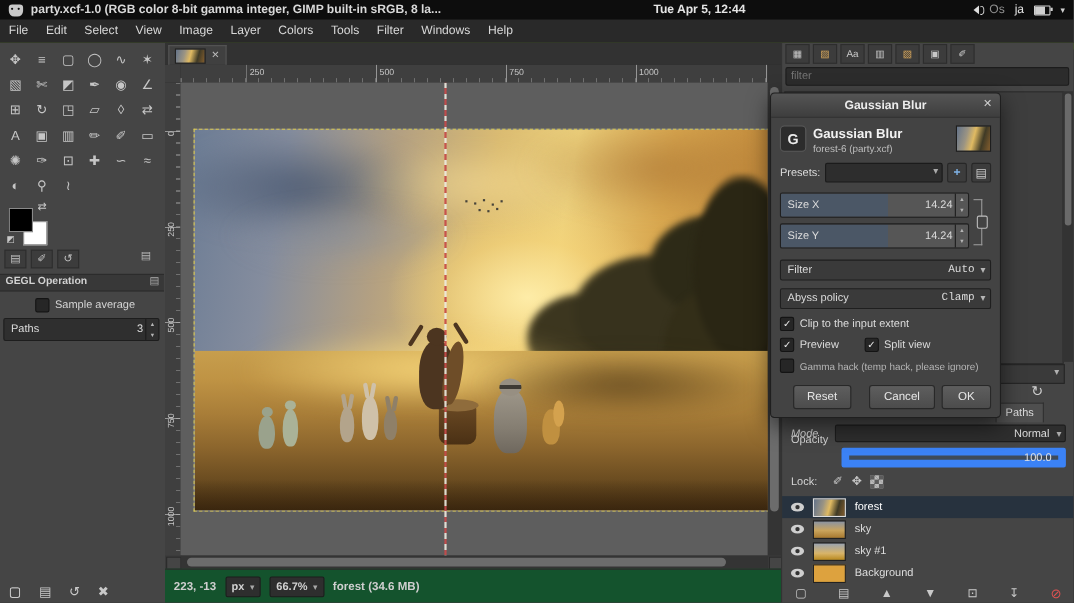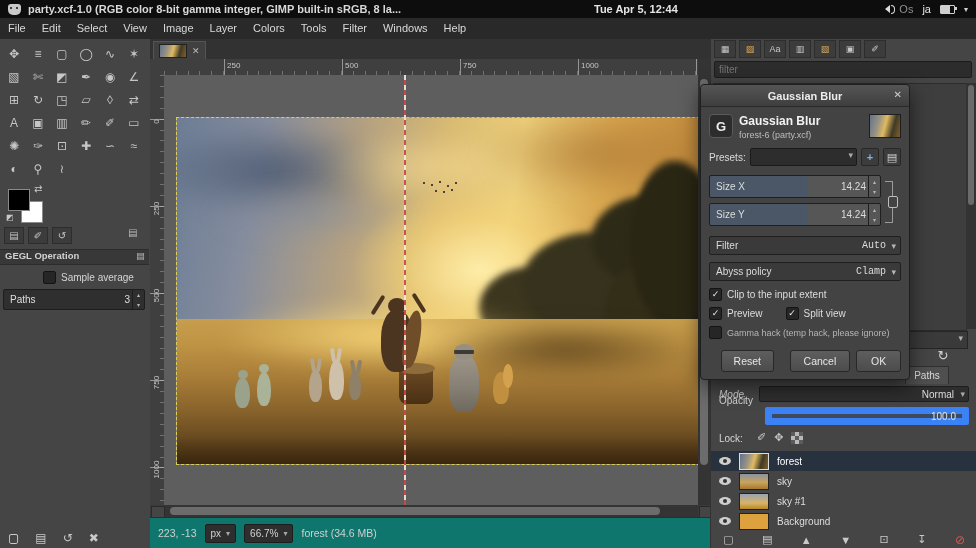--- a/index.html
+++ b/index.html
@@ -35,21 +35,21 @@
   .fgsw{position:absolute;left:0;top:4px;width:20px;height:20px;background:#000;border:1px solid #8a8a8a;z-index:2;}
   .bgsw{position:absolute;left:13px;top:16px;width:20px;height:20px;background:#fff;border:1px solid #8a8a8a;z-index:1;}
   .swapsw{position:absolute;left:26px;top:-2px;color:#c9c9c9;font-size:10px;}
   .minisw{position:absolute;left:-2px;top:28px;font-size:8px;color:#c9c9c9;}
   .docktabs{position:absolute;left:4px;top:188px;display:flex;gap:4px;}
   .dtab{width:18px;height:15px;background:#3c3c3c;border:1px solid #2d2d2d;color:#c6c6c6;font-size:10px;display:flex;align-items:center;justify-content:center;}
   .dtabmenu{position:absolute;left:128px;top:188px;color:#b9b9b9;font-size:10px;}
   .geglhdr{position:absolute;left:0;top:210px;width:149px;height:16px;background:#383838;border-top:1px solid #2c2c2c;border-bottom:1px solid #2c2c2c;
            display:flex;font-size:9.5px;font-weight:bold;color:#d2d2d2;padding-left:5px;box-sizing:border-box;}
   .geglhdr .hmenu{margin-left:auto;margin-right:4px;font-weight:normal;color:#b0b0b0;}
-  .samplerow{position:absolute;left:19px;top:232px;display:flex;align-items:center;gap:5px;font-size:10px;color:#d5d5d5;padding-left:24px;}
+  .samplerow{position:absolute;left:8px;top:232px;display:flex;align-items:center;gap:5px;font-size:10px;color:#d5d5d5;padding-left:24px;}
   .chk{width:11px;height:11px;background:#262626;border:1px solid #141414;border-radius:2px;display:flex;align-items:center;justify-content:center;
        font-size:9px;color:#eaeaea;line-height:1;flex:none;}
   .radius{position:absolute;left:3px;top:250px;width:142px;height:21px;background:#2f2f2f;border:1px solid #1d1d1d;border-radius:2px;
           display:flex;align-items:center;font-size:10px;color:#dedede;padding:0 14px 0 6px;box-sizing:border-box;}
   .radius .val{margin-left:auto;}
   .spincol{position:absolute;right:0;top:0;bottom:0;width:11px;border-left:1px solid #1d1d1d;display:flex;flex-direction:column;}
   .spincol i{flex:1;font-style:normal;display:flex;align-items:center;justify-content:center;font-size:6px;color:#b5b5b5;}
   .spincol i.u::after{content:"▴";} .spincol i.d::after{content:"▾";}
   .lbtnrow{position:absolute;left:0;bottom:1px;width:150px;height:19px;display:flex;align-items:center;gap:16px;padding-left:8px;box-sizing:border-box;}
   .lbtn{color:#c9c9c9;font-size:12px;}
@@ -75,22 +75,22 @@
   .vruler::after{content:"";position:absolute;top:0;bottom:0;right:0;width:4px;
       background:repeating-linear-gradient(180deg,rgba(205,205,205,.35) 0 1px,transparent 1px 10.9px);}
   .vtick{position:absolute;left:-6px;width:24px;text-align:center;font-size:8px;color:#c5c5c5;transform:rotate(-90deg);}
   .viewport{position:absolute;left:14px;top:36px;width:534px;height:430px;background:#5e5e5e;overflow:hidden;}
   .vscroll{position:absolute;left:548px;top:20px;width:12px;height:446px;background:#343434;}
   .vthumb{position:absolute;left:2px;top:20px;width:8px;height:386px;background:#6c6c6c;border-radius:4px;}
   .hscroll{position:absolute;left:14px;top:466px;width:534px;height:12px;background:#343434;}
   .hthumb{position:absolute;top:2px;left:6px;height:8px;width:490px;background:#6c6c6c;border-radius:4px;}
   .qmask{position:absolute;left:1px;top:467px;width:12px;height:10px;background:#454545;border:1px solid #2a2a2a;}
   .navbtn{position:absolute;left:549px;top:467px;width:10px;height:10px;background:#454545;border:1px solid #2a2a2a;}
-  .statusbar{position:absolute;left:0;top:478px;width:560px;height:31px;background:#0f766e;border-top:1px solid #2d2d2d;
-             color:#cfcfcf;font-size:10.5px;display:flex;align-items:center;gap:8px;padding-left:8px;box-sizing:border-box;}
+  .statusbar{position:absolute;left:0;top:478px;width:560px;height:31px;background:#14532d;border-top:1px solid #2d2d2d;
+             color:#cfcfcf;font-size:10.5px;display:flex;align-items:center;gap:8px;padding-left:8px;box-sizing:border-box;font-weight:bold;}
   .mini-combo{height:17px;background:#2e2e2e;border:1px solid #1d1d1d;border-radius:2px;display:flex;align-items:center;
               gap:5px;padding:0 5px;font-size:10px;color:#d2d2d2;}
   .mini-combo::after{content:"▾";font-size:8px;color:#a8a8a8;}
 
   
   .artwork{position:absolute;left:12px;top:42px;width:522px;height:346px;border:1px dashed #ddcc4e;overflow:hidden;background:#888;}
   .artwork div{position:absolute;}
   .sky{left:0;top:0;width:100%;height:100%;background:
       radial-gradient(170px 115px at 58% 44%,rgba(255,238,170,.95) 0%,rgba(250,216,122,.5) 45%,rgba(250,216,122,0) 75%),
       linear-gradient(100deg,#6d7d95 0%,#858d9e 15%,#b3a082 32%,#dbbc72 48%,#ecd07c 60%,#d9a850 75%,#c18a3c 90%,#b07a30 100%);}

